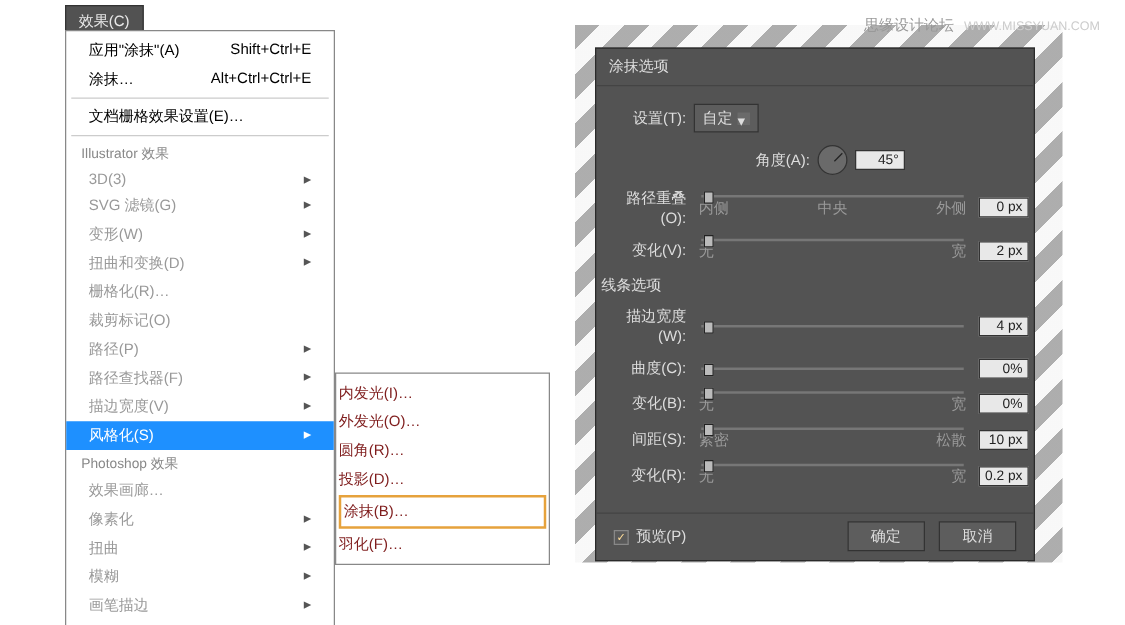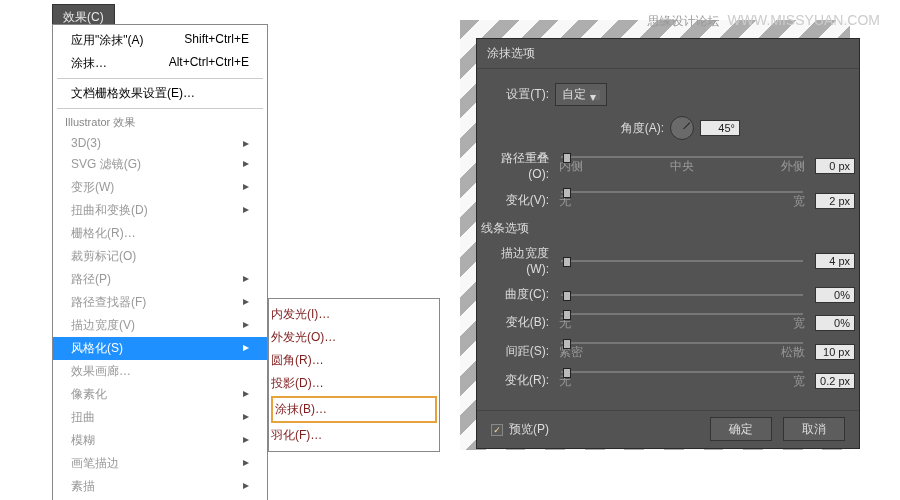--- a/index.html
+++ b/index.html
@@ -1,31 +1,31 @@
 <!DOCTYPE html>
 <html><head>
 <meta charset="utf-8">
 <style>
 *{margin:0;padding:0;box-sizing:border-box;font-family:"Microsoft YaHei",sans-serif;font-size:12px}
 body{width:900px;height:500px;background:#fff;position:relative}
 .watermark{position:absolute;top:12px;right:20px;color:#999;font-size:12px}
-.watermark .url{color:#ccc;font-size:14px;margin-left:8px}
+.watermark .url{color:#ccc;font-size:10px;margin-left:8px}
 .menu-bar{position:absolute;left:52px;top:4px;background:#525252;color:#e8e8e8;padding:4px 10px;border:1px solid #333}
 .dropdown{position:absolute;left:52px;top:24px;width:216px;background:#fff;border:1px solid #888;padding:4px 0}
 .dropdown .item{padding:3px 18px;color:#000;cursor:default;display:flex;justify-content:space-between}
 .dropdown .item.disabled{color:#999}
 .dropdown .item.hl{background:#1e90ff;color:#fff}
 .dropdown .item .arrow{color:#555}
 .dropdown .item.hl .arrow{color:#fff}
 .dropdown .sep{height:1px;background:#ccc;margin:3px 4px}
 .dropdown .section{padding:3px 12px;color:#888;font-size:11px}
 .submenu{position:absolute;left:268px;top:298px;width:172px;background:#fff;border:1px solid #888;padding:4px 0}
 .submenu .item{padding:3px 2px;color:#7f1d1d}
 .submenu .hi-box{border:2px solid #e6a23c;margin:1px 2px}
-.dialog{position:absolute;left:476px;top:38px;width:384px;background:#535353;border:1px solid #2a2a2a;color:#ddd}
+.dialog{position:absolute;left:476px;top:38px;width:352px;background:#535353;border:1px solid #2a2a2a;color:#ddd}
 .dialog .title{padding:6px 10px;font-size:12px;border-bottom:1px solid #444}
 .dialog .body{padding:14px 4px 10px}
 .row{display:flex;align-items:center;margin-bottom:10px;gap:6px}
 .row .lbl{width:68px;text-align:right;color:#ddd}
 .row .sublbl{color:#999;font-size:10px;flex:1;display:flex;justify-content:space-between;padding:0 4px}
 .sel{background:#5d5d5d;border:1px solid #333;padding:2px 6px;color:#ddd;display:flex;align-items:center;gap:4px}
 .sel .dd{width:10px;height:10px;background:#6a6a6a;display:inline-block}
 .angle-dial{width:24px;height:24px;border-radius:50%;background:#6a6a6a;border:1px solid #333;position:relative}
 .angle-dial:after{content:"";position:absolute;width:1px;height:9px;background:#222;left:12px;top:3px;transform-origin:bottom;transform:rotate(45deg)}
 .valbox{background:#e8e8e8;border:1px solid #333;padding:1px 4px;color:#222;min-width:40px;text-align:right;font-size:11px}
@@ -93,20 +93,21 @@
       <span class="arrow">▸</span>
     </div>
   <div class="item disabled">
       <span>描边宽度(V)</span>
       <span class="arrow">▸</span>
     </div>
   <div class="item hl">
       <span>风格化(S)</span>
       <span class="arrow">▸</span>
     </div>
+  <div class="section">Photoshop 效果</div>
   <div class="item disabled">
       <span>效果画廊…</span>
     </div>
   <div class="item disabled">
       <span>像素化</span>
       <span class="arrow">▸</span>
     </div>
   <div class="item disabled">
       <span>扭曲</span>
       <span class="arrow">▸</span>

